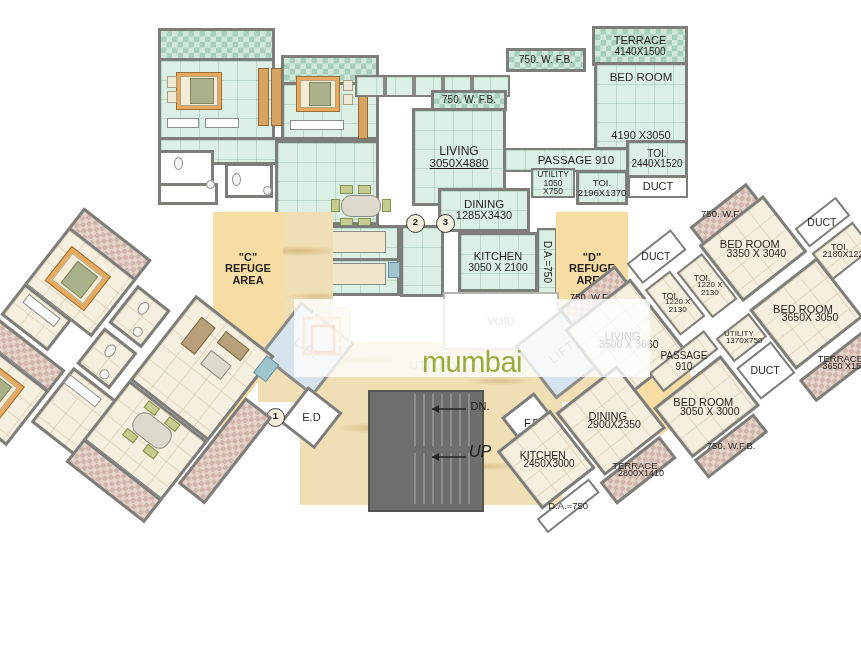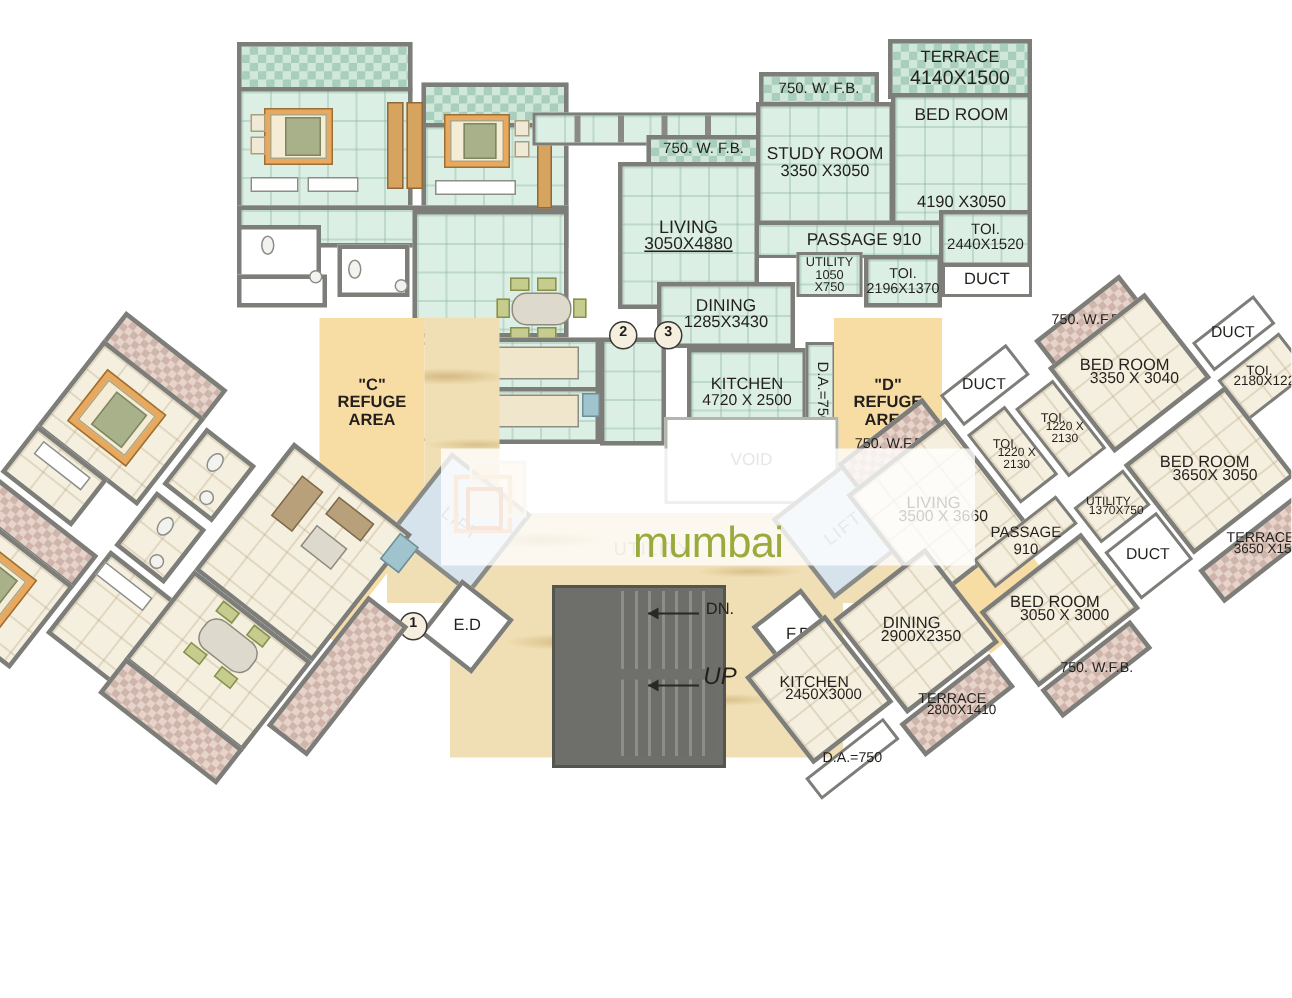--- a/index.html
+++ b/index.html
@@ -147,33 +147,29 @@
   <div class="fur chair" style="left:382px;top:199px;width:9px;height:13px;"></div>
 
   <div class="room grid-g thin" style="left:355px;top:75px;width:155px;height:22px;"></div>
   <div class="wall" style="left:383px;top:77px;width:4px;height:18px;"></div>
   <div class="wall" style="left:412px;top:77px;width:4px;height:18px;"></div>
   <div class="wall" style="left:441px;top:77px;width:4px;height:18px;"></div>
   <div class="wall" style="left:470px;top:77px;width:4px;height:18px;"></div>
 
   <div class="room mosaic-g" style="left:592px;top:26px;width:96px;height:40px;">
     <span style="font-size:11px;">TERRACE</span>
-    <span style="font-size:13px;text-align:center;">4140X1500</span>
+    <span style="font-size:10px;text-align:center;">4140X1500</span>
   </div>
   <div class="room mosaic-g" style="left:506px;top:48px;width:80px;height:24px;">
     <span style="font-size:10px;">750. W. F.B.</span>
   </div>
   <div class="room mosaic-g" style="left:431px;top:90px;width:76px;height:21px;">
     <span style="font-size:10px;">750. W. F.B.</span>
   </div>
 
-  <div class="room grid-g" style="left:504px;top:68px;width:92px;height:82px;">
-    <span style="font-size:11.5px;">STUDY ROOM</span>
-    <span style="font-size:11px;">3350 X3050</span>
-  </div>
   <div class="room grid-g" style="left:594px;top:62px;width:94px;height:88px;">
     <span style="font-size:11.5px;">BED ROOM</span>
     <span style="font-size:11px;margin-top:47px;">4190 X3050</span>
   </div>
 
   <div class="room grid-g" style="left:412px;top:108px;width:94px;height:98px;">
     <span style="font-size:12px;">LIVING</span>
     <span style="font-size:11.5px;text-decoration:underline;">3050X4880</span>
   </div>
 
@@ -197,21 +193,21 @@
     <span style="font-size:11px;">DUCT</span>
   </div>
 
   <div class="room grid-g" style="left:438px;top:188px;width:92px;height:44px;">
     <span style="font-size:11.5px;">DINING</span>
     <span style="font-size:11px;">1285X3430</span>
   </div>
 
   <div class="room grid-g" style="left:458px;top:232px;width:80px;height:60px;">
     <span style="font-size:11px;">KITCHEN</span>
-    <span style="font-size:10.5px;">4720 X 2500</span>
+    <span style="font-size:10.5px;">3050 X 2100</span>
   </div>
   <div class="room grid-g thin" style="left:537px;top:228px;width:20px;height:68px;">
     <span class="v-txt" style="font-size:10px;">D.A.=750</span>
   </div>
 
   <div class="room grid-g" style="left:300px;top:225px;width:100px;height:36px;"></div>
   <div class="room grid-g" style="left:300px;top:258px;width:100px;height:38px;"></div>
   <div class="room white thin" style="left:276px;top:228px;width:22px;height:66px;"></div>
   <div class="room grid-g" style="left:400px;top:225px;width:44px;height:72px;"></div>
   <div class="fur cab" style="left:314px;top:231px;width:72px;height:22px;background:#efe6cb;"></div>
@@ -232,21 +228,21 @@
   </div>
 
   <div class="refuge" style="position:absolute;left:232px;top:318px;width:60px;height:92px;transform:rotate(38deg);transform-origin:top left;"></div>
   <div class="refuge" style="position:absolute;left:588px;top:322px;width:62px;height:96px;transform:rotate(-38deg);transform-origin:top right;"></div>
 
   <div class="marble" style="position:absolute;left:283px;top:212px;width:50px;height:130px;"></div>
   <div class="marble" style="position:absolute;left:258px;top:342px;width:345px;height:60px;"></div>
   <div class="marble" style="position:absolute;left:300px;top:395px;width:262px;height:110px;"></div>
   <div class="lbl" style="left:375px;top:360px;width:120px;font-size:12px;color:#a9a396;letter-spacing:1px;">UTILITY</div>
 
-  <div class="room white thin" style="left:443px;top:278px;width:116px;height:58px;border-color:#b5b5b0;">
+  <div class="room white thin" style="left:443px;top:292px;width:116px;height:58px;border-color:#b5b5b0;">
     <span style="font-size:11.5px;color:#8c8c86;">VOID</span>
   </div>
 
   <div class="lift rot-b" style="left:273px;top:315px;width:62px;height:62px;">
     <span>LIFT</span>
   </div>
   <div class="lift rot-a" style="left:528px;top:318px;width:62px;height:62px;">
     <span>LIFT</span>
   </div>
 

